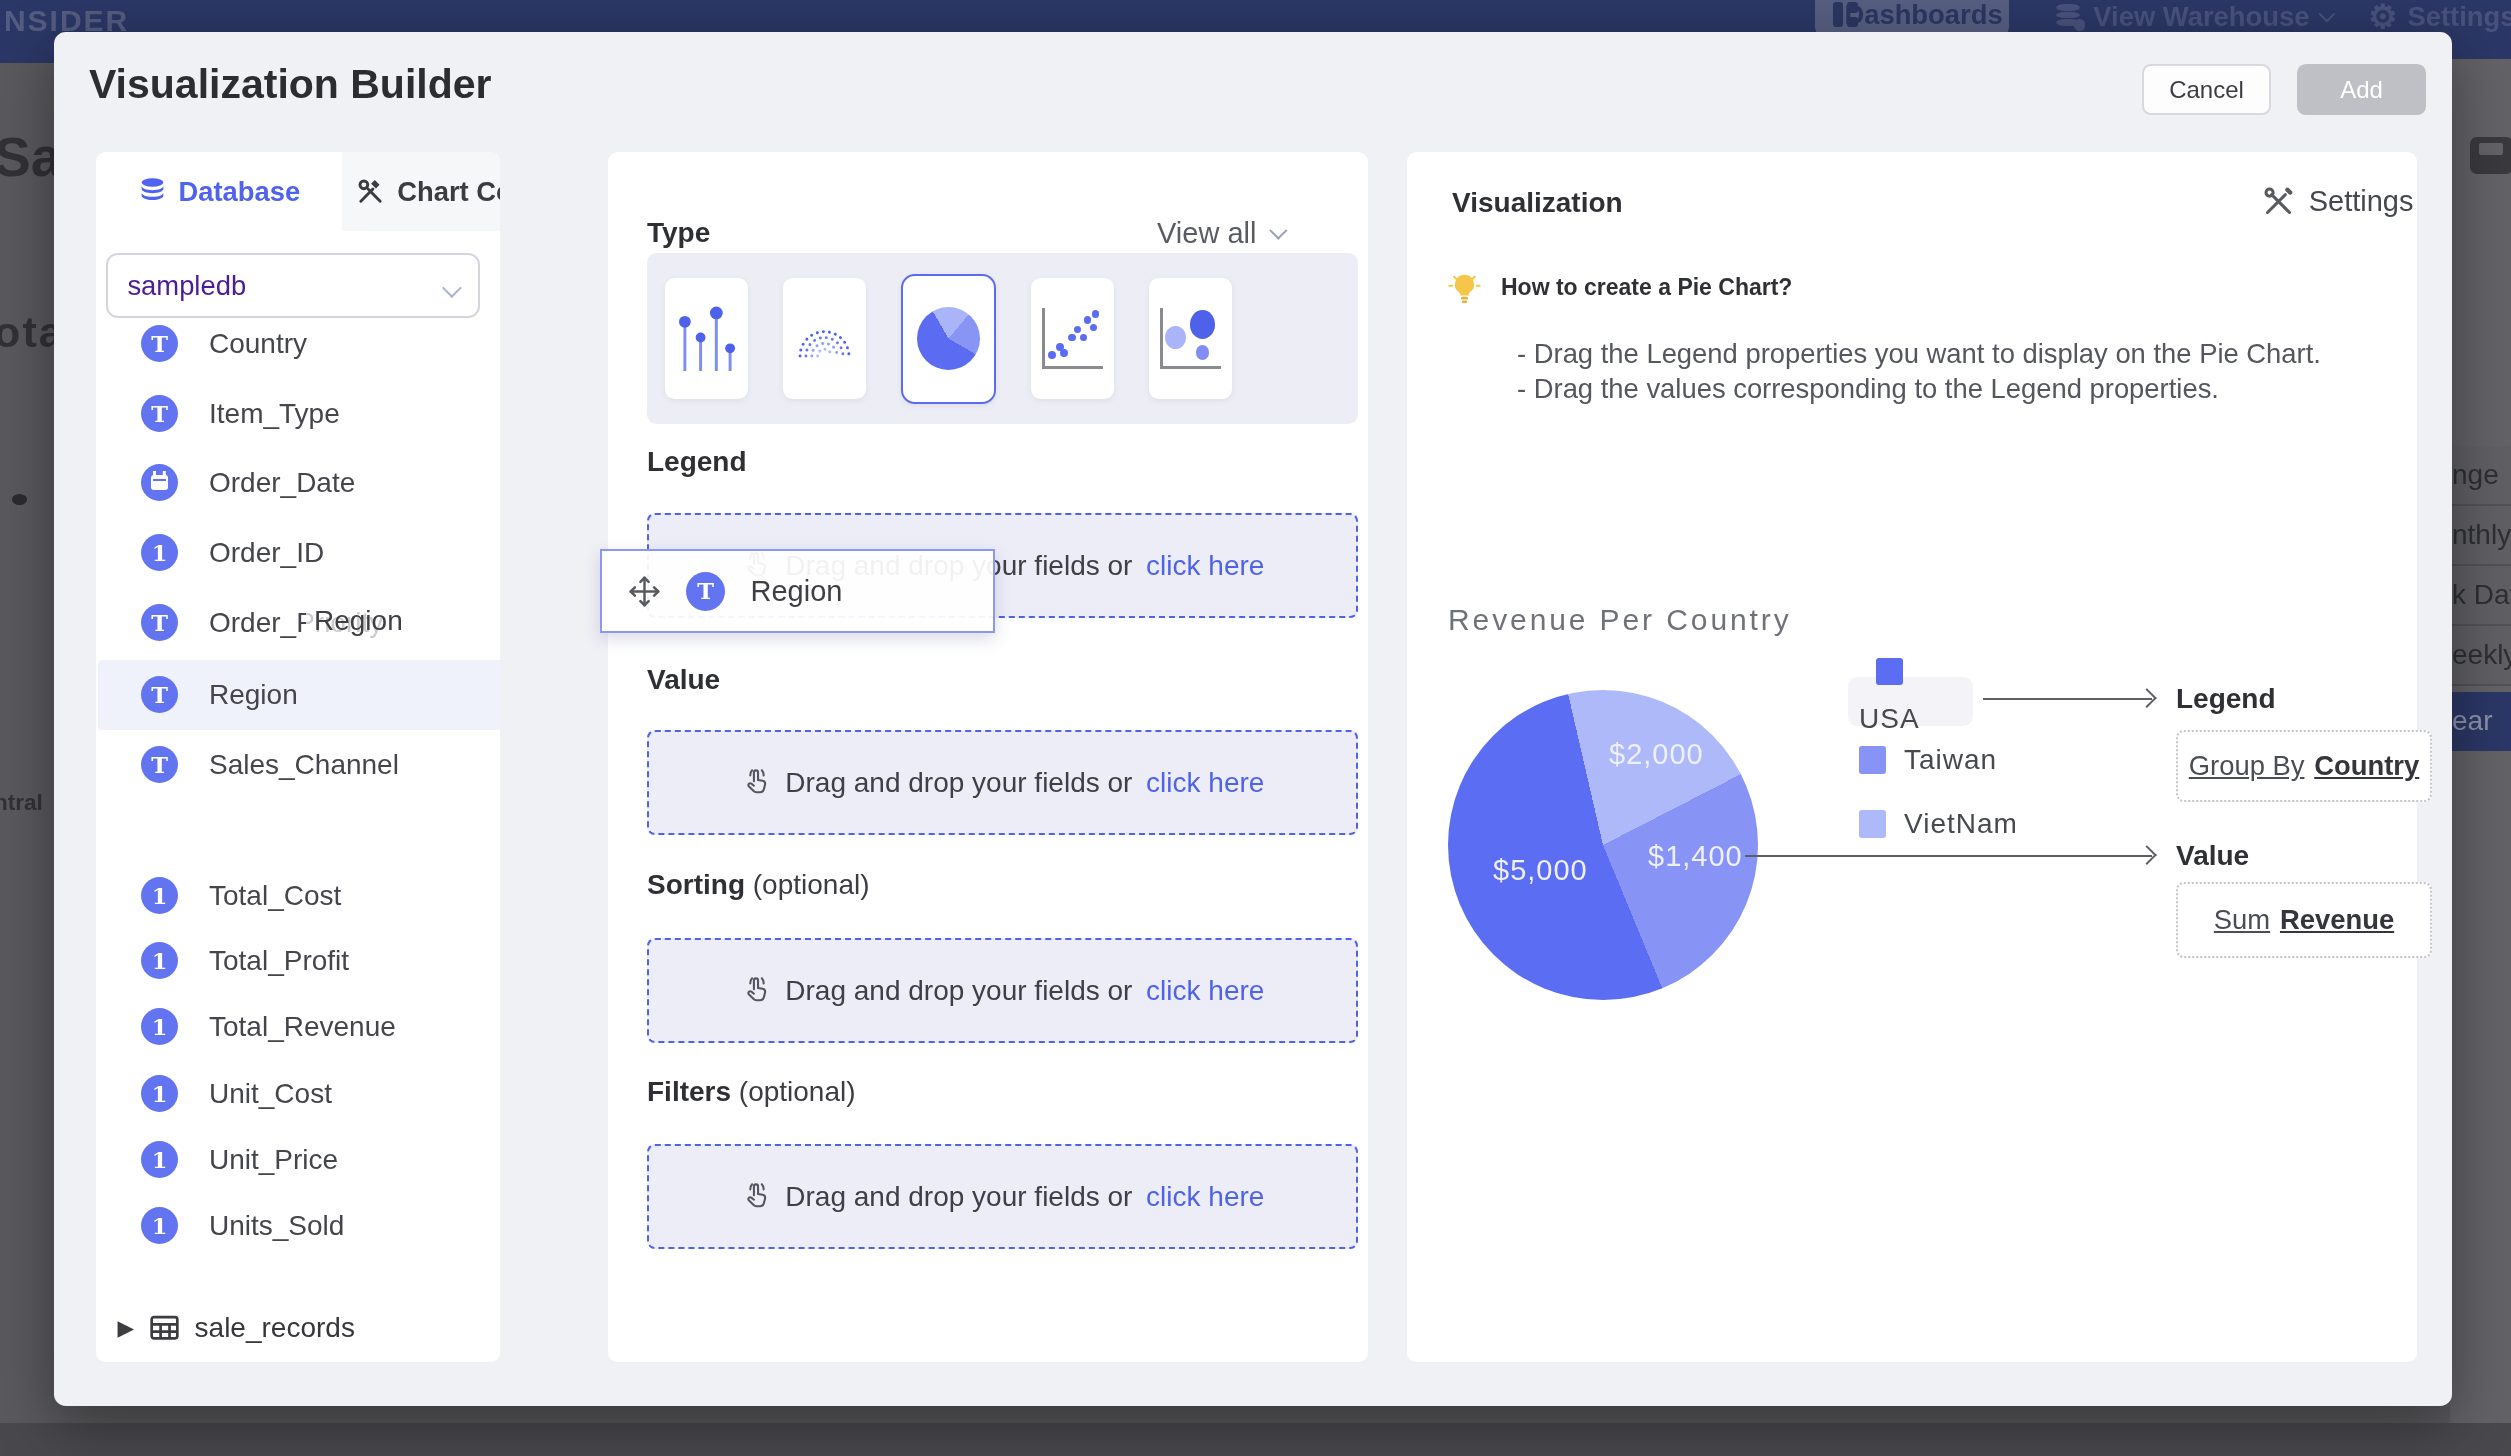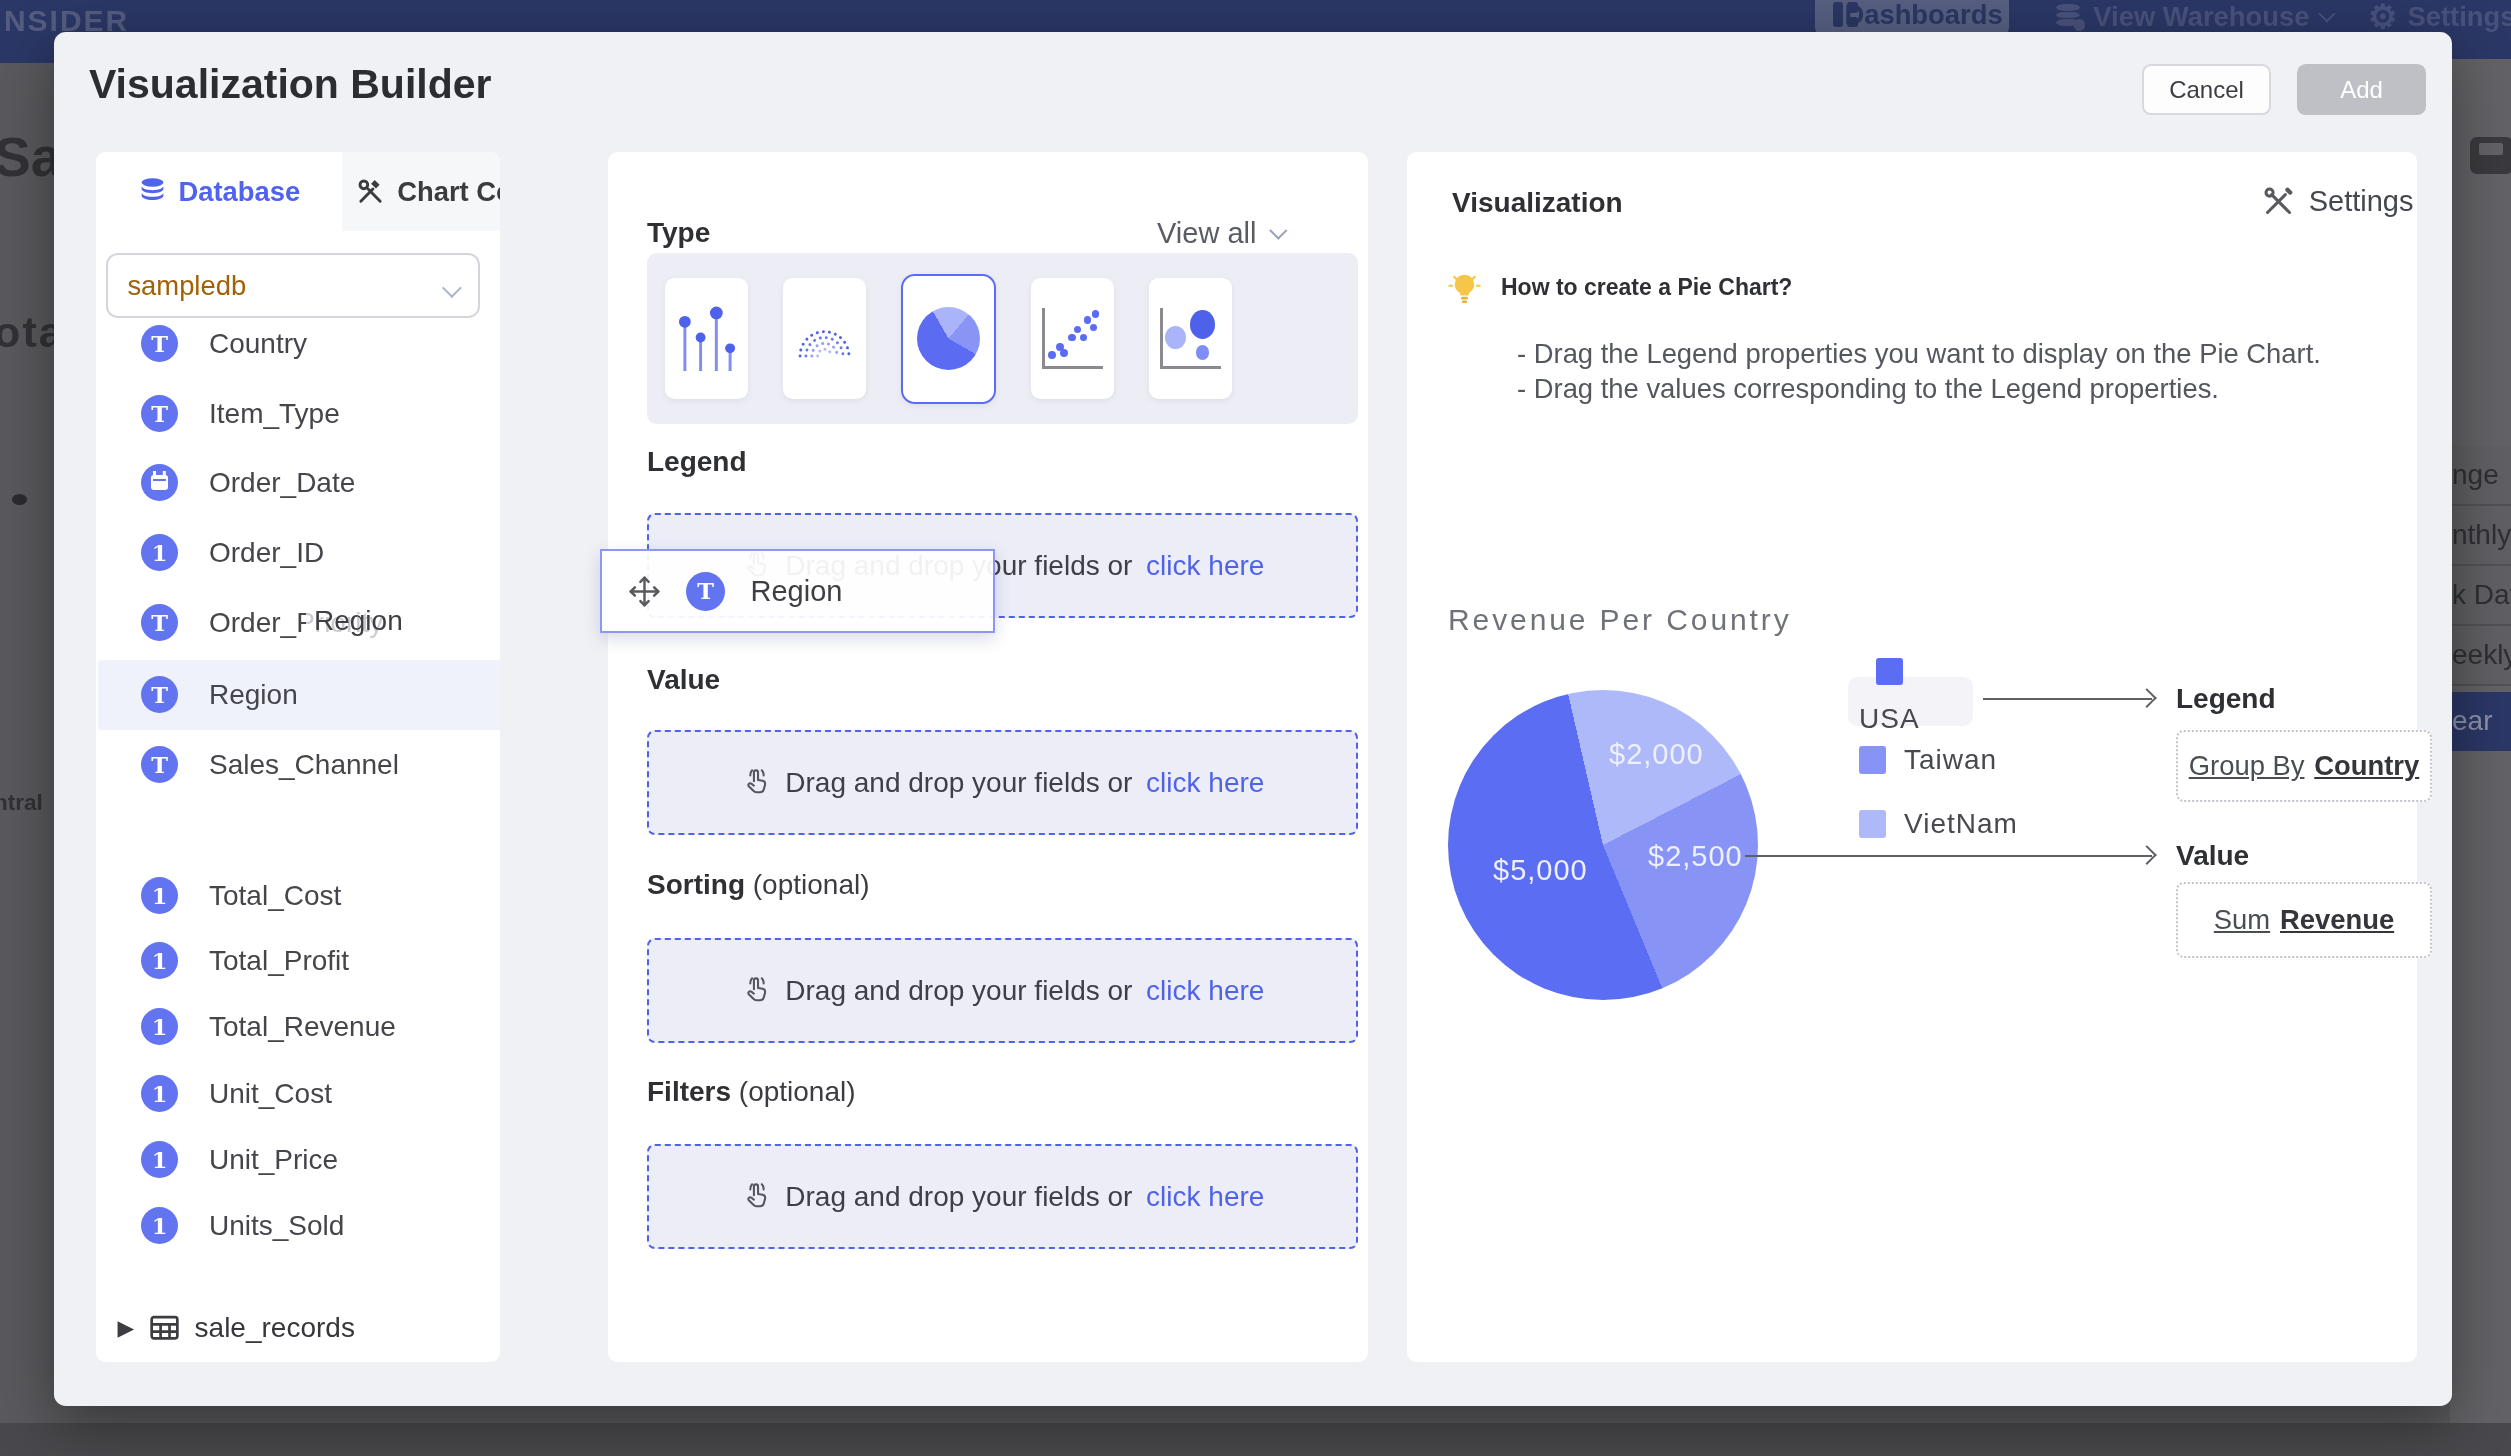--- a/index.html
+++ b/index.html
@@ -54,21 +54,21 @@
   .panel-mid   { left:554px;  width:760px; }
   .panel-right { left:1353px; width:1010px; }
 
   
   .tabs { position:absolute; left:0; top:0; width:492px; height:79px; display:flex; }
   .tab { flex:1; display:flex; align-items:center; justify-content:center; gap:11.8px; font-size:27.4px; font-weight:bold; }
   .tab-active { background:#ffffff; color:#4f63ee; }
   .tab-inactive { background:#f6f7f9; color:#3b3c40; border-radius:0 9.8px 0 0; }
   .db-svg, .tools-svg { width:29px; height:29px; }
   .select-box { position:absolute; left:9.8px; top:101px; width:374px; height:65px; border:2px solid #d3d5dc; border-radius:11.8px;
-                background:#fff; display:flex; align-items:center; padding:0 19.6px; font-size:27.4px; color:#a16207; }
+                background:#fff; display:flex; align-items:center; padding:0 19.6px; font-size:27.4px; color:#4c1d95; }
   .select-chevron { position:absolute; right:19.6px; top:25.5px; width:13.7px; height:13.7px; border-right:2.9px solid #a9b2d0; border-bottom:2.9px solid #a9b2d0; transform:rotate(45deg); }
   .search-btn { position:absolute; left:420px; top:110px; width:47px; height:47px; display:flex; align-items:center; justify-content:center; }
 
   .hl-region { position:absolute; left:2px; top:508px; width:468px; height:70px; background:#f0f2fb; border-radius:3.9px; }
   .field-row { position:absolute; left:0; width:461px; height:71px; display:flex; align-items:center; gap:31px; padding-left:45px; }
   .f-icon { width:37px; height:37px; border-radius:50%; background:#6374f1; color:#fff; flex:0 0 auto;
             display:flex; align-items:center; justify-content:center; font-family:"DejaVu Serif", serif; font-size:22.5px; font-weight:bold; }
   .cal { display:block; width:17.6px; height:15.7px; background:#fff; border-radius:2.9px; position:relative; }
   .cal::before { content:""; position:absolute; left:2px; top:-3.9px; width:2.9px; height:4.9px; background:#fff; box-shadow:9.8px 0 0 #fff; }
   .cal::after { content:""; position:absolute; left:2px; top:3.9px; width:13.7px; height:2px; background:#6374f1; }
@@ -440,21 +440,21 @@
             <path d="M19.5 3.5 l-1.4 1.4"></path>
           </g>
       </svg>
       <div class="tip-title">How to create a Pie Chart?</div>
       <div class="tip-line tip-l1">- Drag the Legend properties you want to display on the Pie Chart.</div>
       <div class="tip-line tip-l2">- Drag the values corresponding to the Legend properties.</div>
 
       <div class="chart-title">Revenue Per Country</div>
       <div class="pie" id="sample-pie" style="background: conic-gradient(from 347deg, rgb(174, 185, 249) 0deg, rgb(174, 185, 249) 75.7895deg, rgb(135, 147, 245) 75.7895deg, rgb(135, 147, 245) 170.526deg, rgb(91, 109, 242) 170.526deg, rgb(91, 109, 242) 360deg);"></div>
       <span class="pie-label pl-0">$5,000</span>
-      <span class="pie-label pl-1">$2,500</span>
+      <span class="pie-label pl-1">$1,400</span>
       <span class="pie-label pl-2">$2,000</span>
 
       <div class="legend-pill"></div>
       <div class="legend-row lr-0">
         <span class="legend-swatch" style="background: rgb(91, 109, 242);"></span>
         <span class="legend-label">USA</span>
       </div>
       <div class="legend-row lr-1">
         <span class="legend-swatch" style="background: rgb(135, 147, 245);"></span>
         <span class="legend-label">Taiwan</span>

